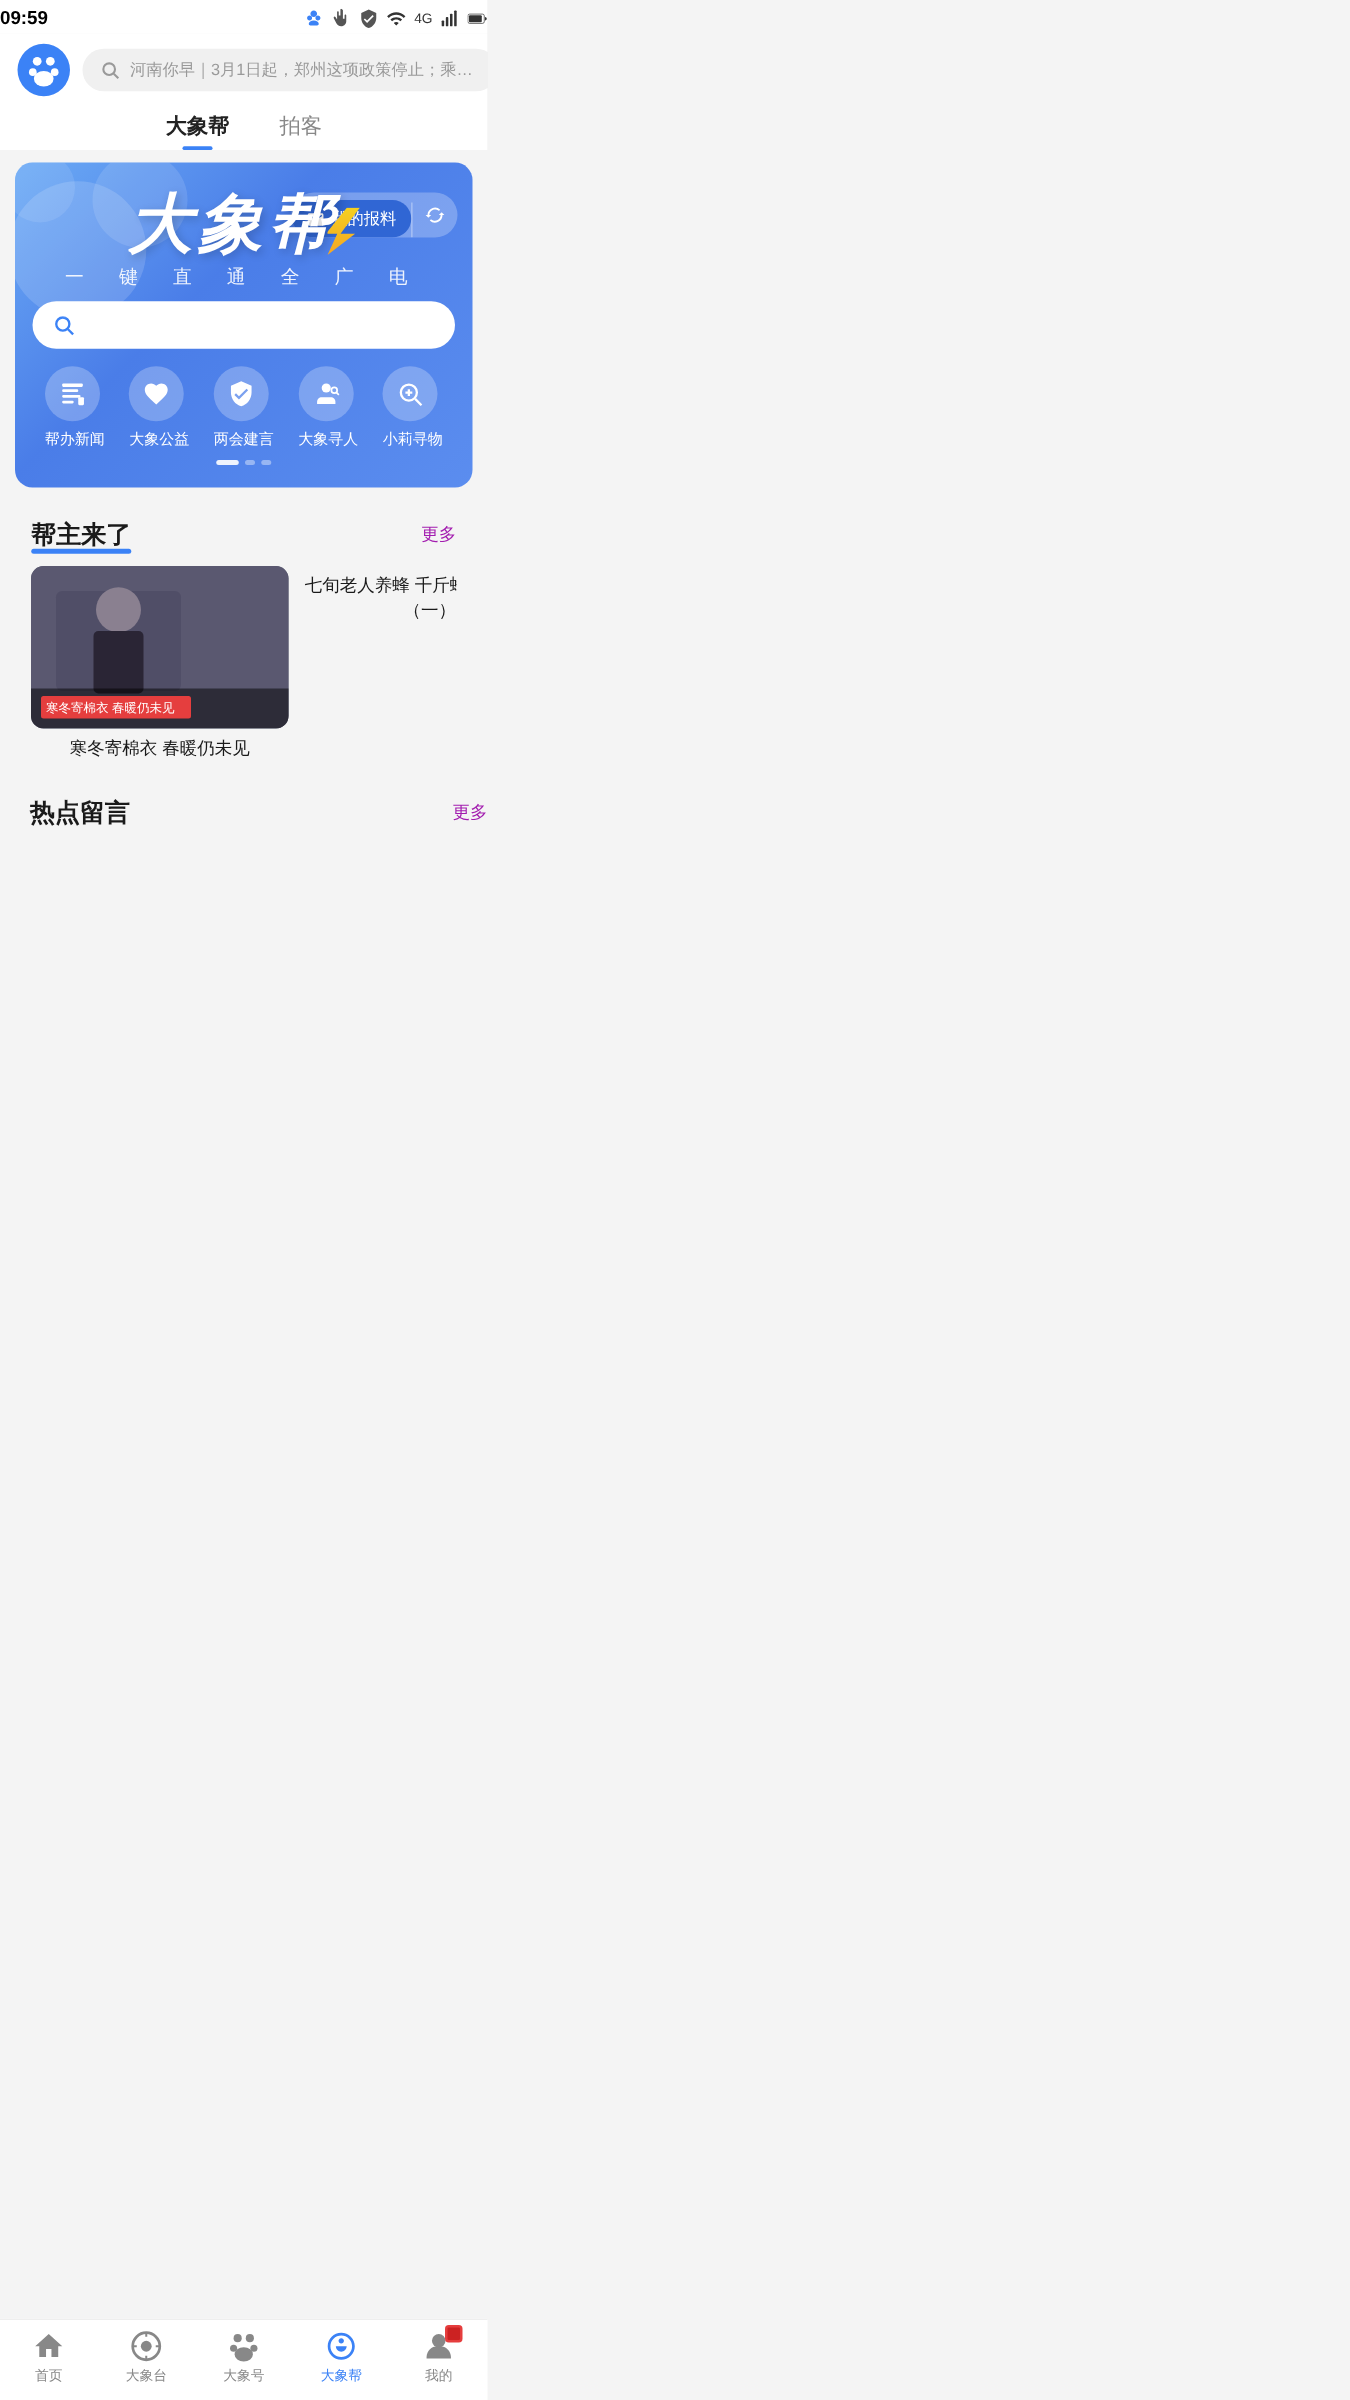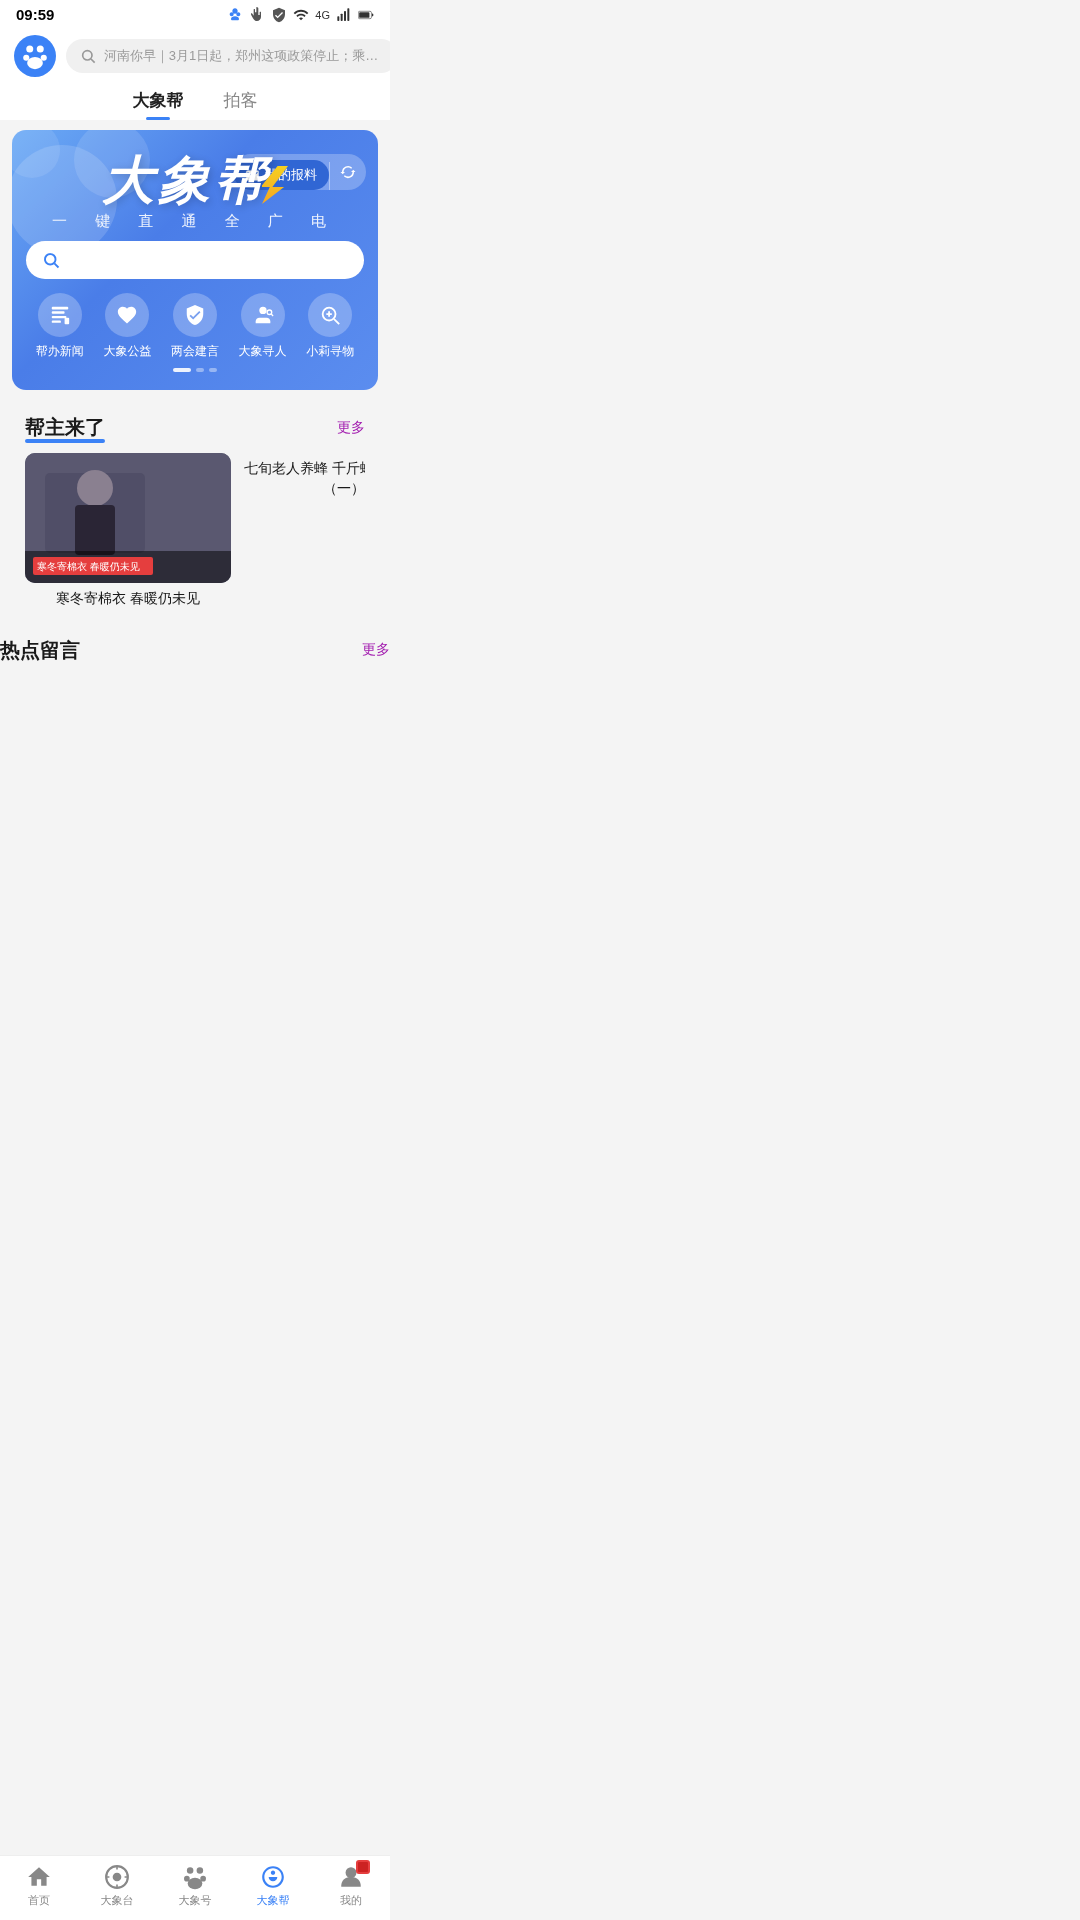--- a/index.html
+++ b/index.html
@@ -10,21 +10,21 @@
       background: #f4f4f4;
       font-family: -apple-system, "PingFang SC", "Microsoft YaHei", sans-serif;
       overflow-x: hidden;
     }
 
     
     .status-bar {
       display: flex;
       justify-content: space-between;
       align-items: center;
-      padding: 6px 16px 4px;
+      padding: 6px 0 4px;
       background: #fff;
       font-size: 13px;
       font-weight: 600;
     }
     .status-time { font-size: 15px; font-weight: 700; }
     .status-icons { display: flex; align-items: center; gap: 6px; }
     .status-icons svg { width: 16px; height: 16px; }
 
     
     .header {
@@ -197,21 +197,20 @@
 
     
     .icon-grid {
       display: flex;
       justify-content: space-around;
       margin-bottom: 4px;
     }
     .icon-item {
       display: flex;
       flex-direction: column;
-      align-items: center;
       gap: 6px;
       color: #fff;
       font-size: 12px;
       cursor: pointer;
     }
     .icon-circle {
       width: 44px;
       height: 44px;
       border-radius: 50%;
       background: rgba(255,255,255,0.25);
@@ -306,20 +305,21 @@
       position: relative;
     }
     .fake-img-2 {
       background: #8a7560;
     }
 
     
     .hot-section {
       padding: 14px 0 10px;
       background: #f4f4f4;
+      margin-left: 24px;
     }
 
     
     .bottom-nav {
       position: fixed;
       bottom: 0;
       left: 0;
       width: 390px;
       background: #fff;
       border-top: 1px solid #eee;

